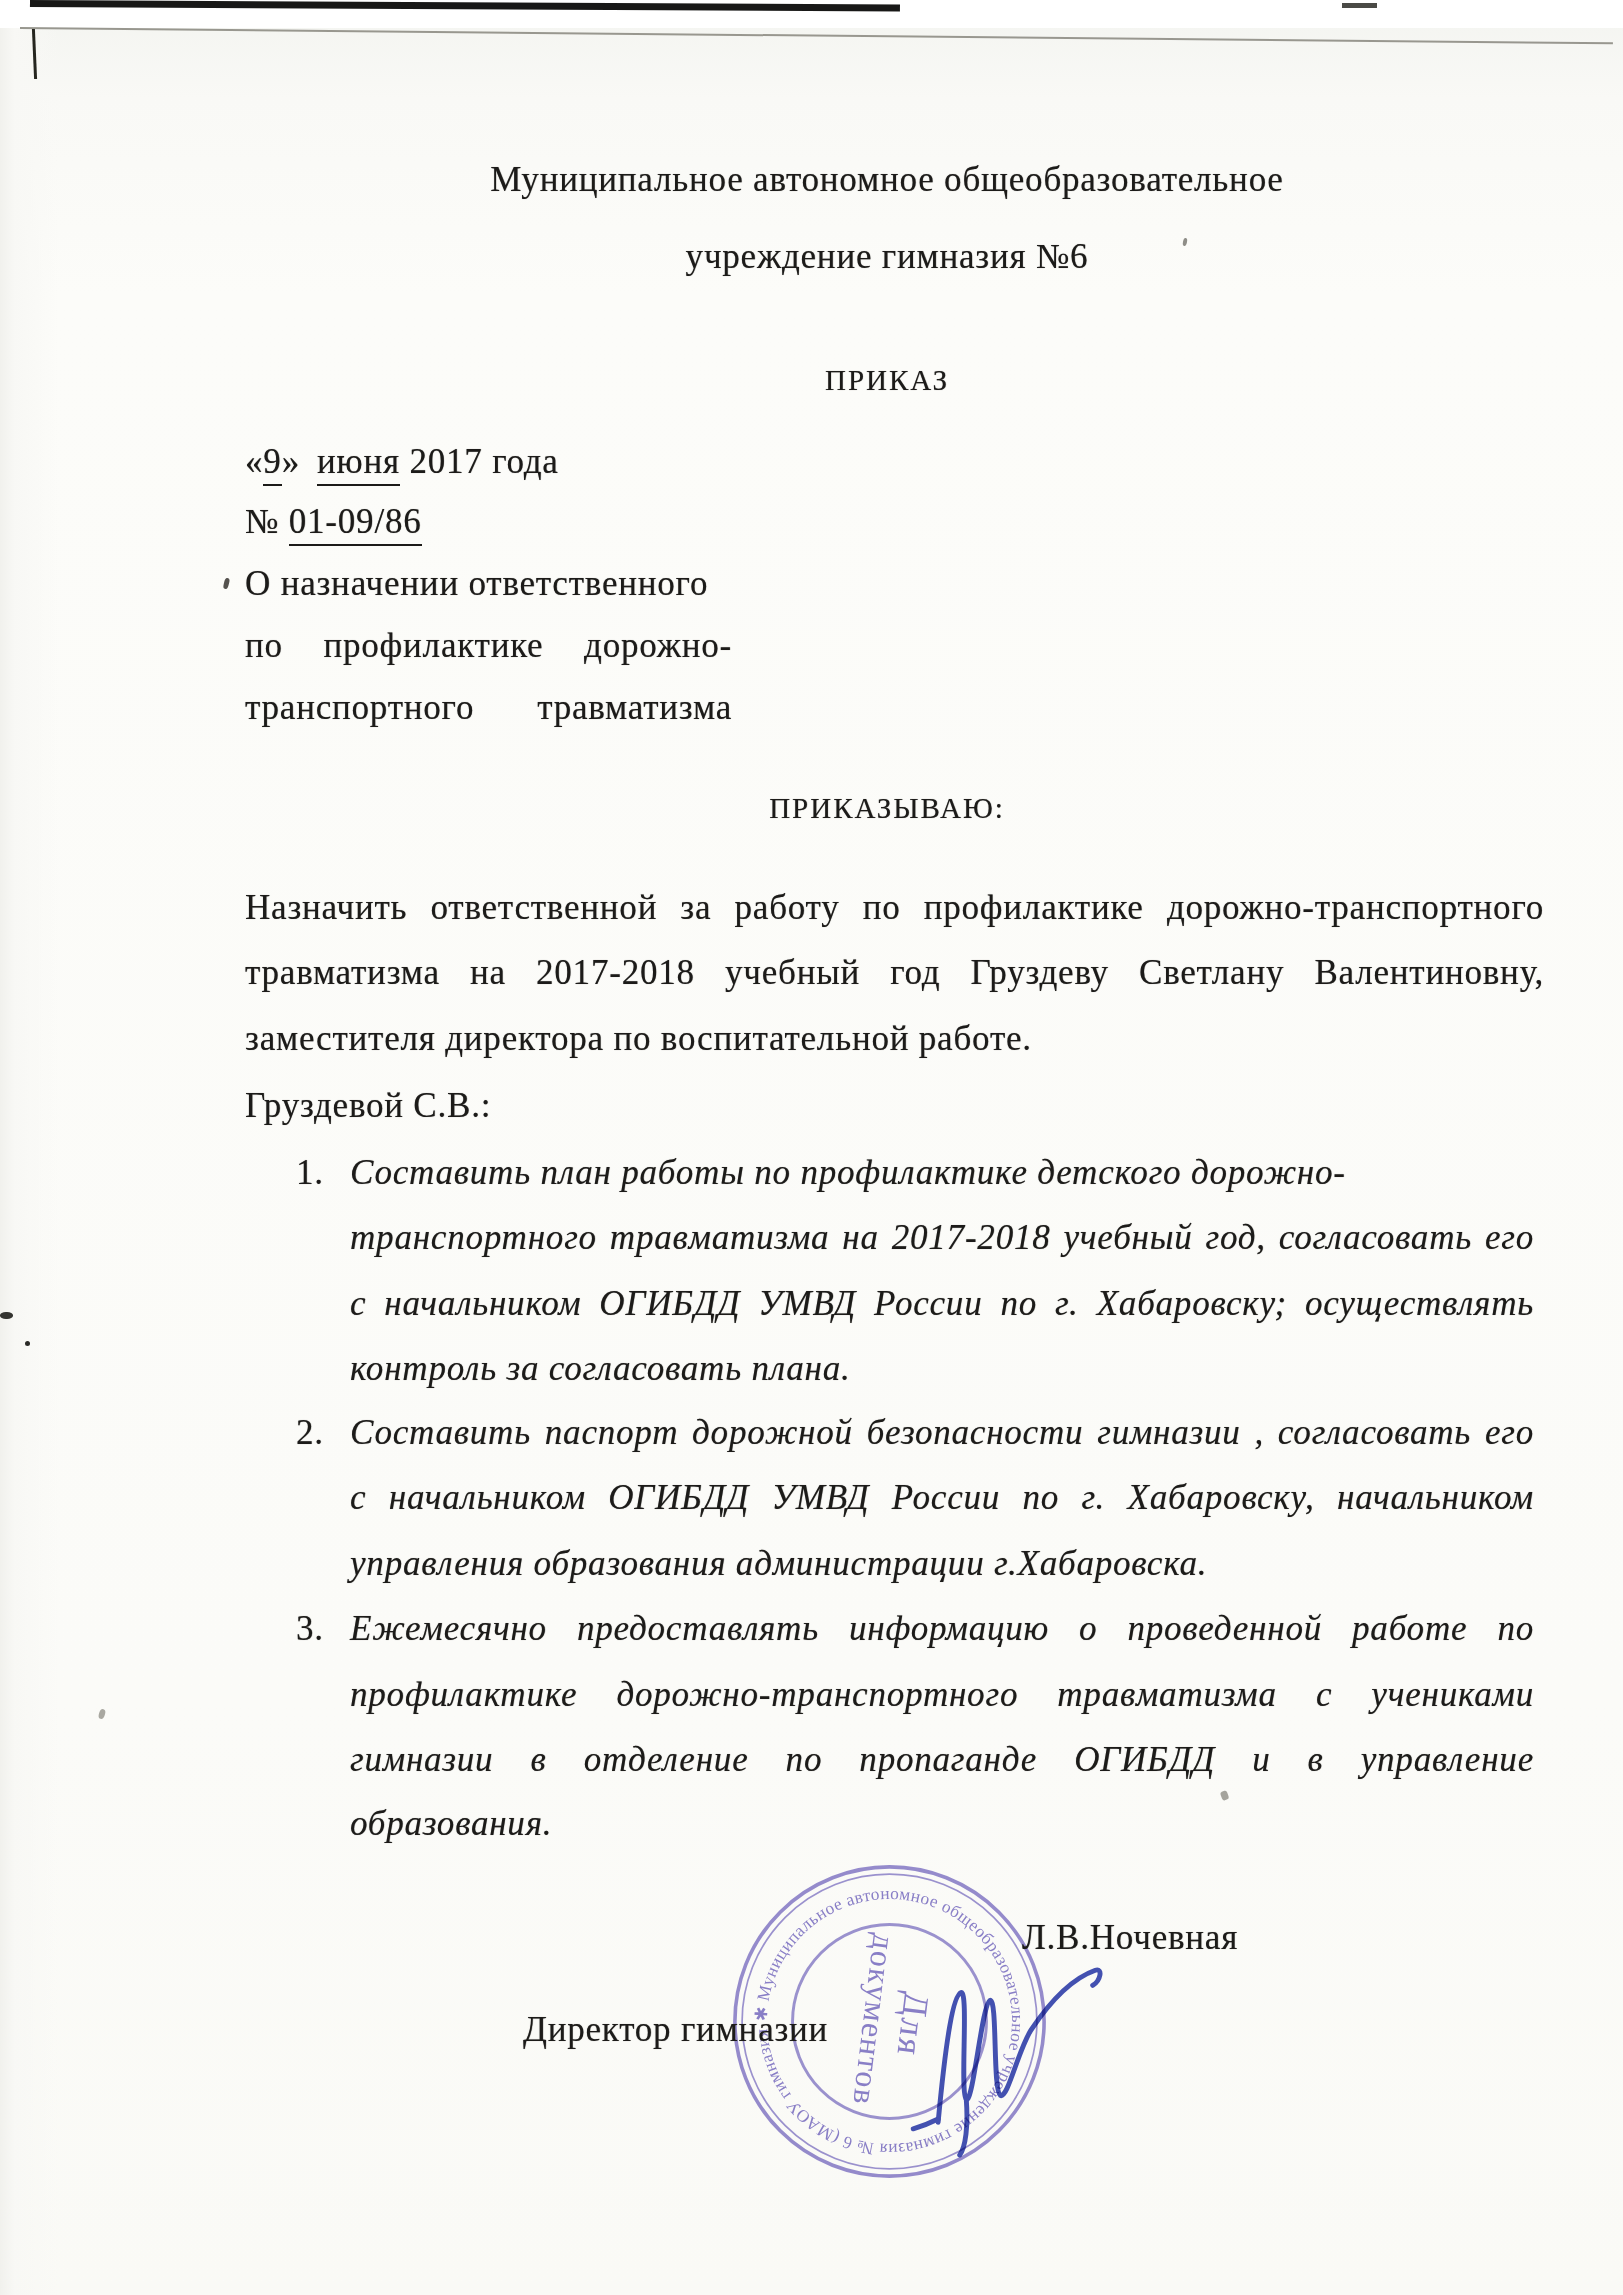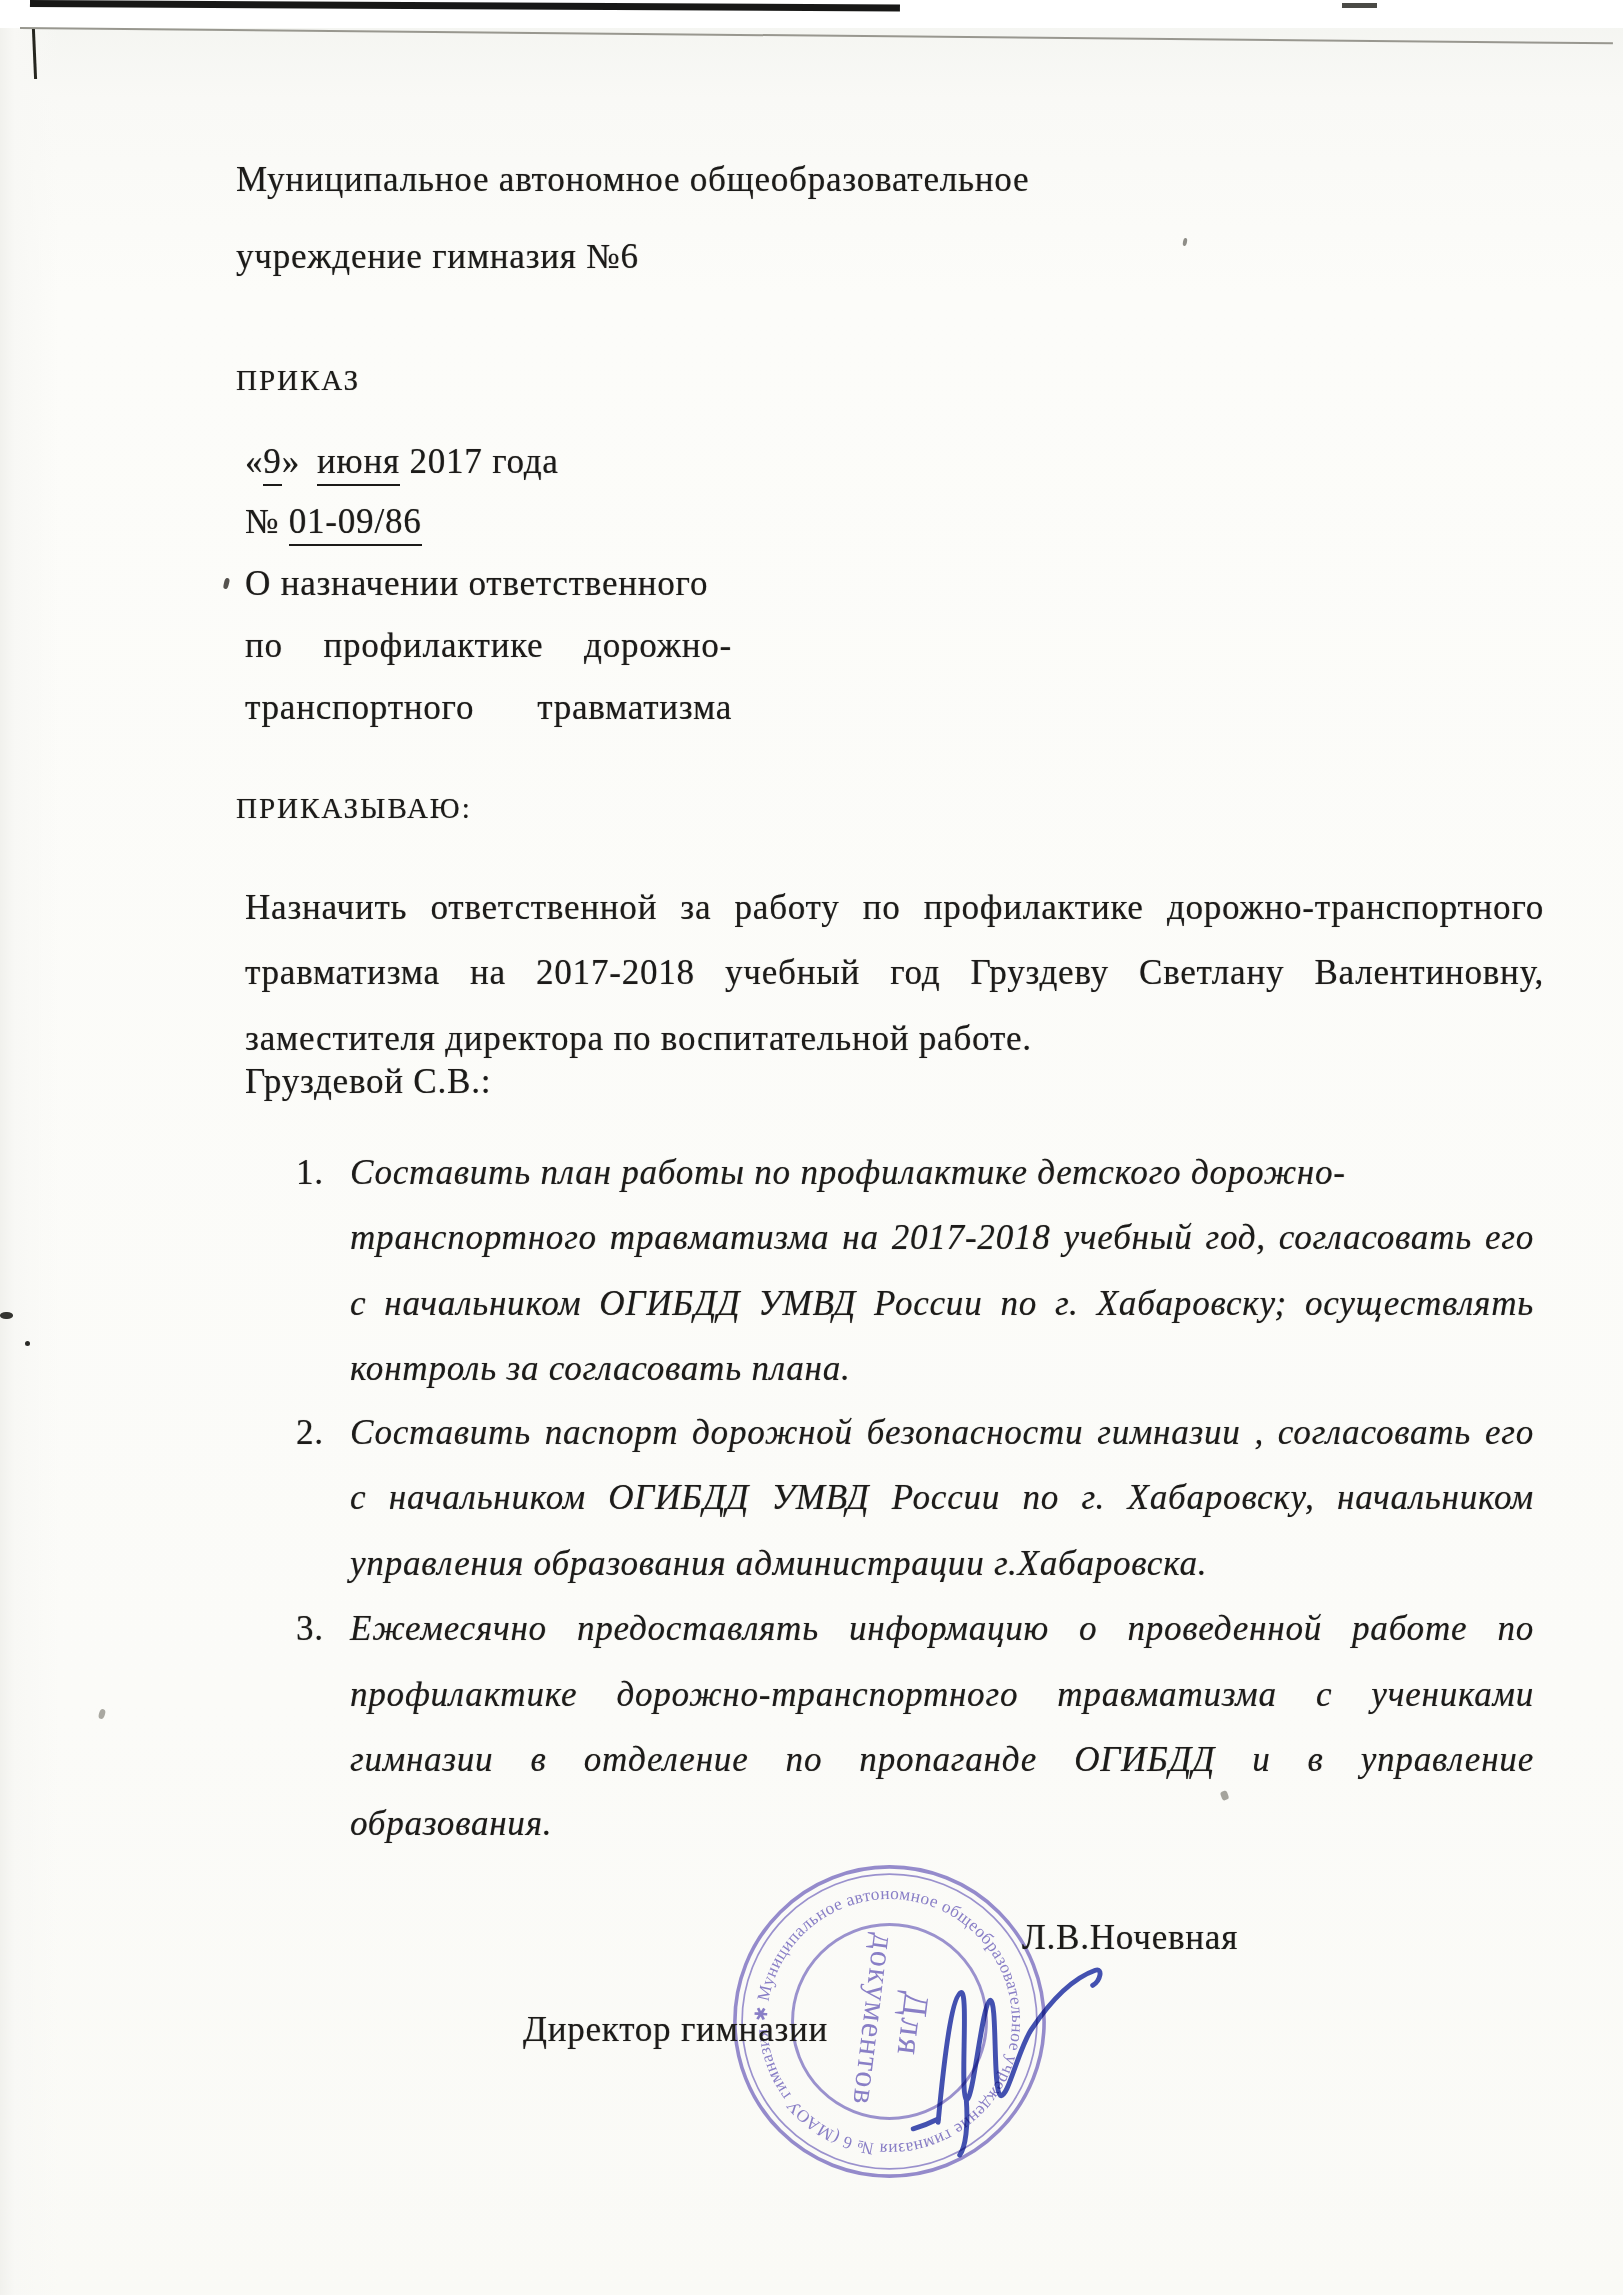--- a/index.html
+++ b/index.html
@@ -16,21 +16,21 @@
   }
   .txt{
     position:absolute;
     font-size:35px;
     letter-spacing:0.8px;
     line-height:1.25;
     white-space:pre;
     text-shadow:0 0 0.9px rgba(28,27,25,.42), 0.4px 0.4px 0.3px rgba(28,27,25,.22);
   }
   .jl{white-space:normal;text-align:justify;text-align-last:justify;}
-  .ctr{left:236px;width:1302px;text-align:left;font-family:Liberation Serif, serif;}
+  .ctr{left:236px;width:1302px;text-align:center;font-family:Liberation Serif, serif;}
   .heading{font-size:29px;letter-spacing:2px;}
   .u{border-bottom:2px solid currentColor;padding-bottom:2.6px;}
   .gap{display:inline-block;width:17px;}
   .para{left:245px;width:1299px;}
   .subj{left:245px;width:487px;}
   .num{left:296px;width:46px;}
   .itxt{left:350px;width:1184px;font-style:italic;}
   
   .a-white{position:absolute;left:0;top:0;width:1623px;height:27.5px;background:#ffffff;}
   .a-bar{position:absolute;left:30px;top:0;width:870px;height:7.2px;background:#181817;transform:rotate(.3deg);transform-origin:left top;}
@@ -70,21 +70,21 @@
   <div class="txt subj" style="top:562px;">О назначении ответственного</div>
   <div class="txt subj jl" style="top:624px;">по профилактике дорожно-</div>
   <div class="txt subj jl" style="top:686px;">транспортного травматизма</div>
 
   <div class="txt ctr heading" style="top:790px;">ПРИКАЗЫВАЮ:</div>
 
   <div class="txt para jl" style="top:886px;">Назначить ответственной за работу по профилактике дорожно-транспортного</div>
   <div class="txt para jl" style="top:951px;">травматизма на 2017-2018 учебный год Груздеву Светлану Валентиновну,</div>
   <div class="txt para" style="top:1017px;">заместителя директора по воспитательной работе.</div>
 
-  <div class="txt" style="left:245px;top:1060px;">Груздевой С.В.:</div>
+  <div class="txt" style="left:245px;top:1084px;">Груздевой С.В.:</div>
 
   <div class="txt num" style="top:1151px;">1.</div>
   <div class="txt itxt" style="top:1151px;">Составить план работы по профилактике детского дорожно-</div>
   <div class="txt itxt jl" style="top:1216px;">транспортного травматизма на 2017-2018 учебный год, согласовать его</div>
   <div class="txt itxt jl" style="top:1282px;">с начальником ОГИБДД УМВД России по г. Хабаровску; осуществлять</div>
   <div class="txt itxt" style="top:1347px;">контроль за согласовать плана.</div>
 
   <div class="txt num" style="top:1411px;">2.</div>
   <div class="txt itxt jl" style="top:1411px;">Составить паспорт дорожной безопасности гимназии , согласовать его</div>
   <div class="txt itxt jl" style="top:1476px;">с начальником ОГИБДД УМВД России по г. Хабаровску, начальником</div>

